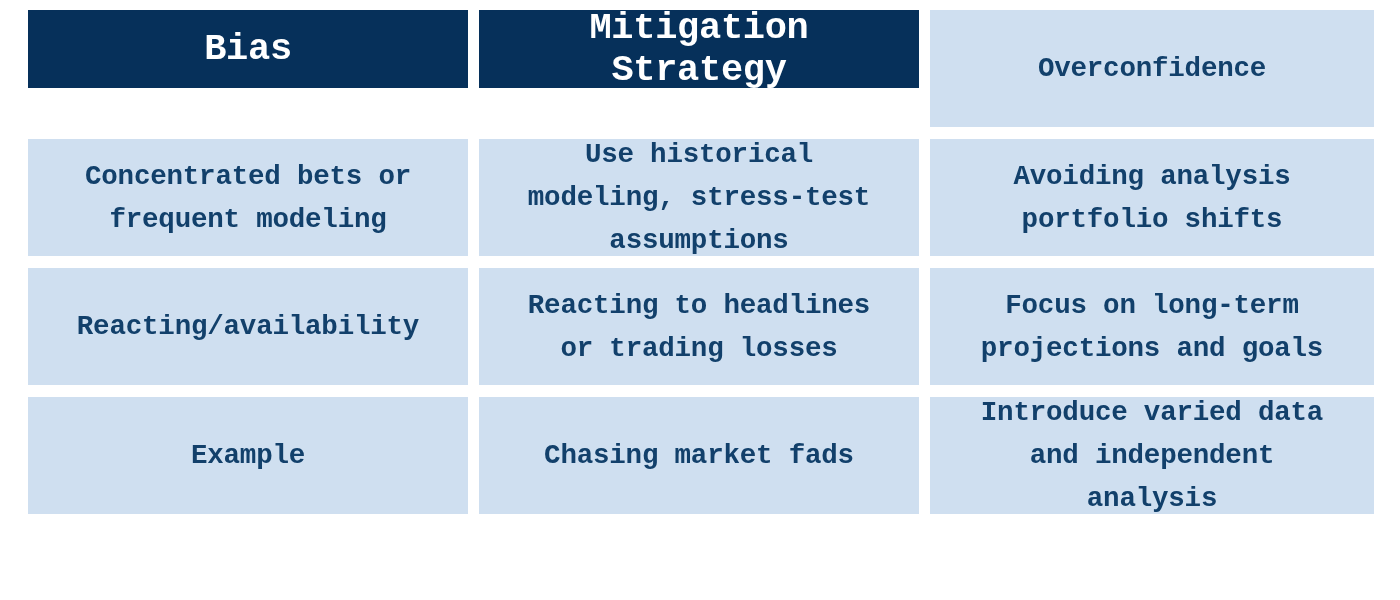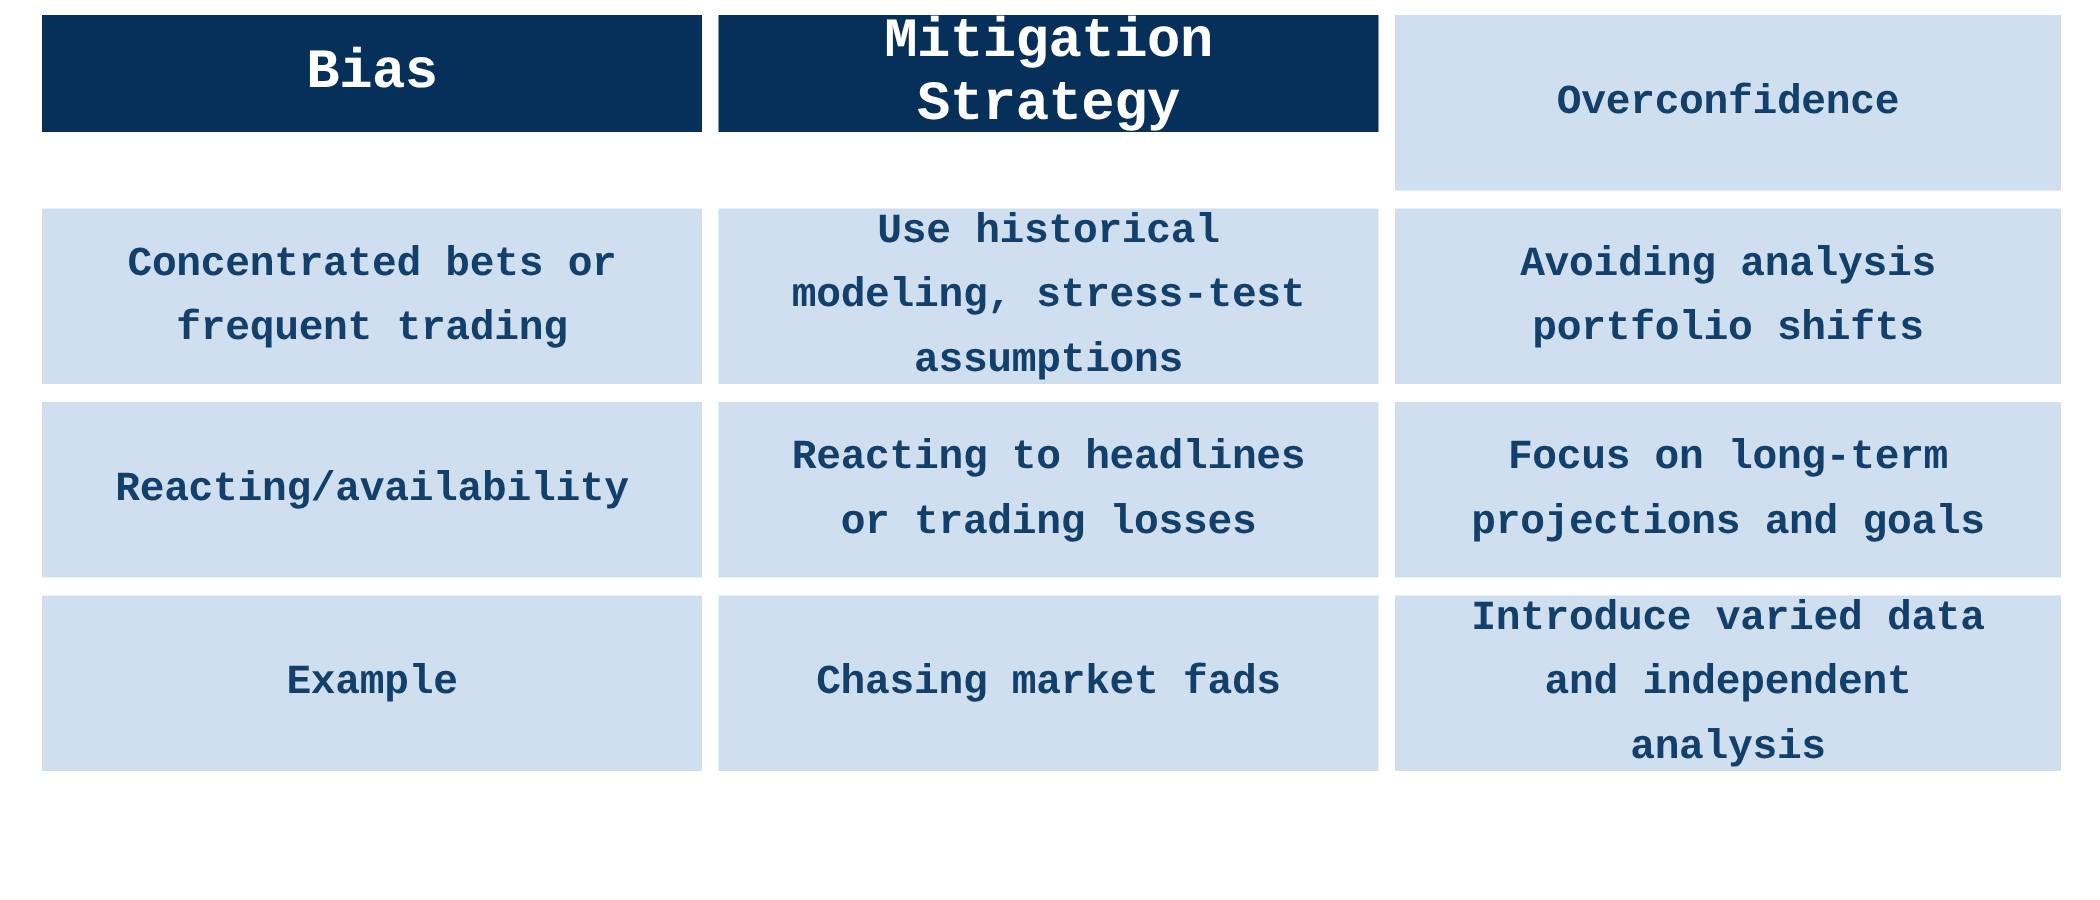--- a/index.html
+++ b/index.html
@@ -74,21 +74,21 @@
       <span class="cell-text">Bias</span>
     </div>
     <div class="cell header-cell">
       <span class="cell-text">Mitigation Strategy</span>
     </div>
 
     <div class="cell body-cell">
       <span class="cell-text">Overconfidence</span>
     </div>
     <div class="cell body-cell">
-      <span class="cell-text">Concentrated bets or frequent trading</span>
+      <span class="cell-text">Concentrated bets or frequent modeling</span>
     </div>
     <div class="cell body-cell">
       <span class="cell-text">Use historical modeling, stress-test assumptions</span>
     </div>
 
     <div class="cell body-cell">
       <span class="cell-text">Avoiding analysis portfolio shifts</span>
     </div>
 
     <div class="cell body-cell">

